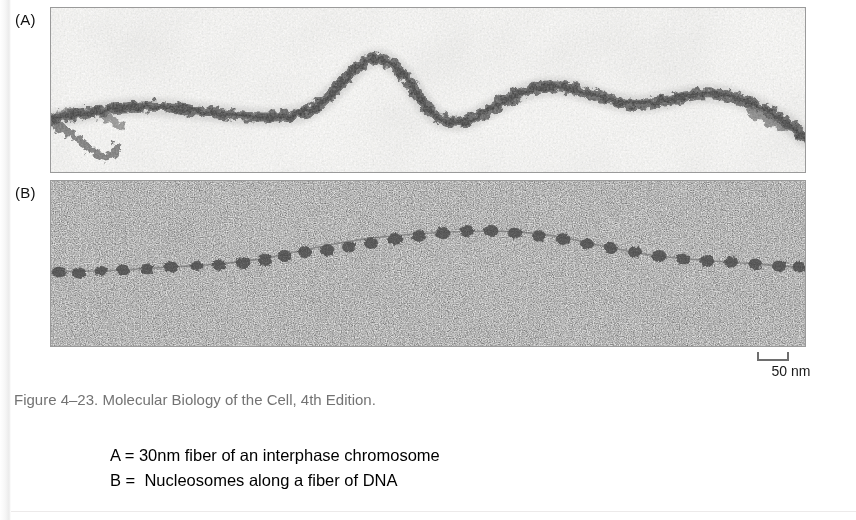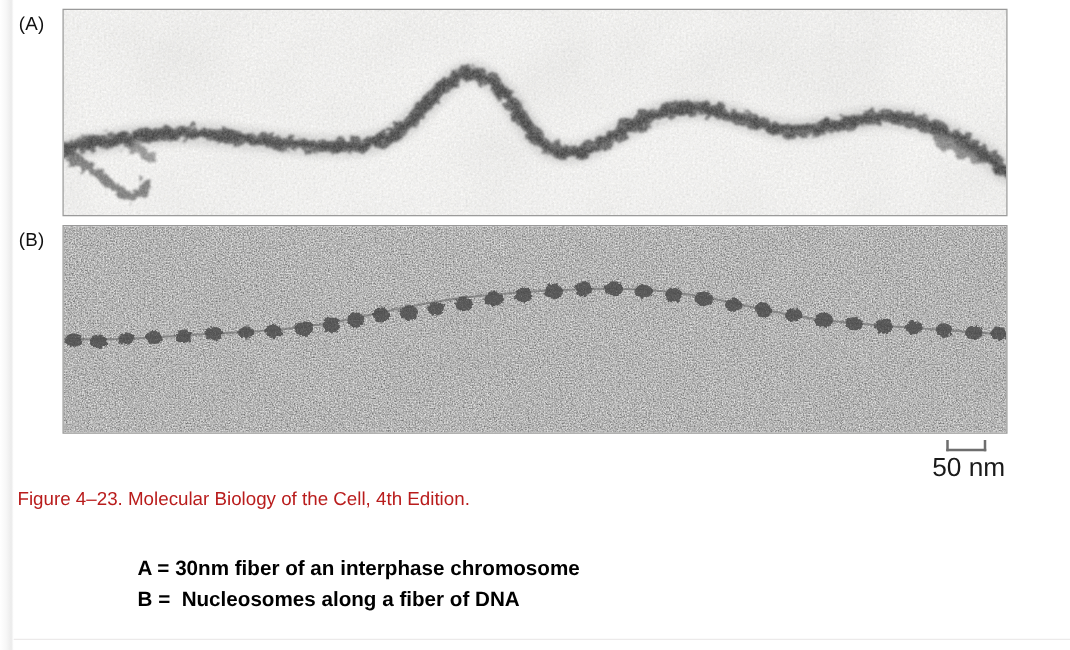--- a/index.html
+++ b/index.html
@@ -53,37 +53,37 @@
     position:absolute;left:736px;top:348px;width:78px;height:40px;
   }
   .scalebar-bracket{
     position:absolute;left:21px;top:4px;width:32px;height:9px;
     border-left:2px solid #6e6e6e;
     border-right:2px solid #6e6e6e;
     border-bottom:2px solid #6e6e6e;
     box-sizing:border-box;
   }
   .scalebar-text{
-    position:absolute;left:0;top:15px;width:78px;
+    position:absolute;left:16px;top:15px;width:78px;
     text-align:center;
-    font-size:21px;
+    font-size:14px;
     color:#1a1a1a;
     white-space:nowrap;
   }
 
   
   #caption{
     position:absolute;left:14px;top:391px;
-    font-size:15px;color:#b91c1c;white-space:nowrap;
+    font-size:15px;color:#737373;white-space:nowrap;
   }
   .legend{
     position:absolute;left:110px;top:443px;
     font-size:16.5px;color:#000000;line-height:25px;
   }
-  .legend div{white-space:pre;font-weight:bold;}
+  .legend div{white-space:pre;}
 </style>
 </head>
 <body>
 
 <div class="page">
 
   <div class="left-strip"></div>
 
   <div class="panel-label" id="label-a">(A)</div>
 

